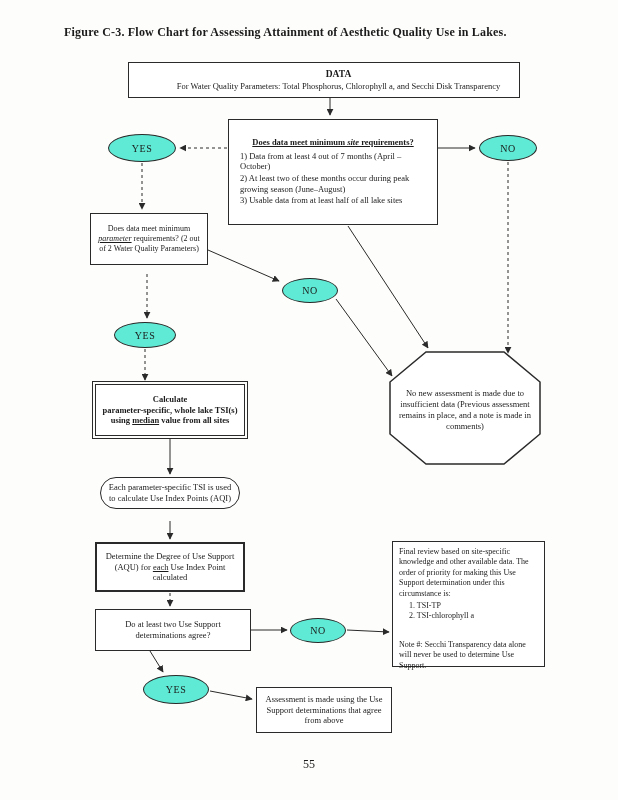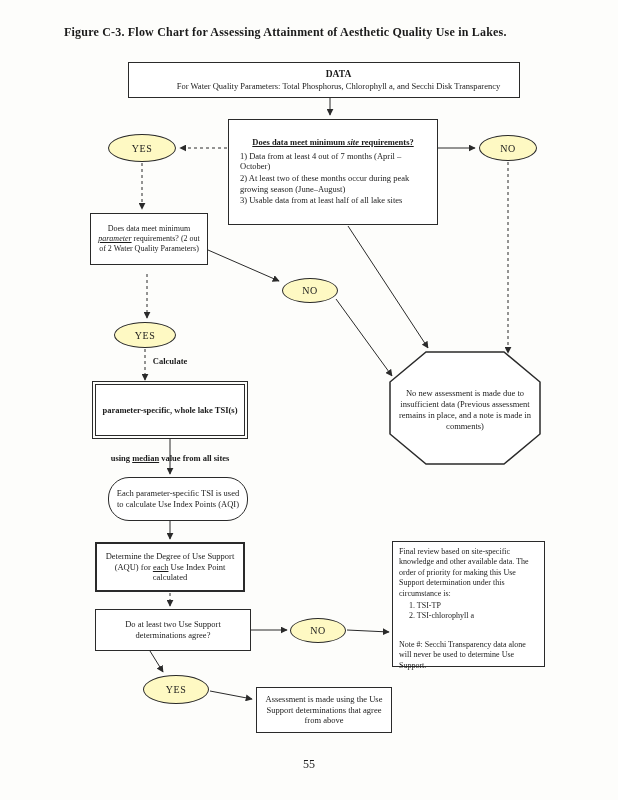--- a/index.html
+++ b/index.html
@@ -13,32 +13,32 @@
     position:absolute; left:64px; top:25px; width:500px;
     font-size:12px; font-weight:bold; letter-spacing:.2px;
   }
   .connector-layer { position:absolute; left:0; top:0; width:618px; height:800px; }
   .node {
     position:absolute; border:1px solid #2a2a2a; background:#fff;
     font-size:8.5px; line-height:1.25; text-align:center;
     display:flex; flex-direction:column; justify-content:center; padding:3px 5px;
   }
   .ellipse {
-    position:absolute; border:1px solid #2a2a2a; border-radius:50%; background:#fef9c3;
+    position:absolute; border:1px solid #2a2a2a; border-radius:50%; background:#5eead4;
     display:flex; align-items:center; justify-content:center;
     font-size:10px; letter-spacing:.5px;
   }
   .bold { font-weight:bold;text-decoration:underline; }
   .em-u { font-style:italic; text-decoration:underline; }
   .u { text-decoration:underline; }
   .data-box-title { font-size:9.5px; font-weight:bold; }
   .data-box-sub { font-size:8.5px; }
   .site-items { text-align:left; margin-top:3px; padding-left:6px; }
   .site-items div { margin-bottom:1px; }
-  .double { outline:1px solid #2a2a2a; outline-offset:2px;gap:38px; }
+  .double { outline:1px solid #2a2a2a; outline-offset:2px; }
   .calc { font-weight:bold; }
   .degree-box { border-width:2px; }
   .octagon-text {
     position:absolute; left:399px; top:369px; width:132px; height:82px;
     display:flex; align-items:center; justify-content:center;
     font-size:8.5px; line-height:1.3; text-align:center;
   }
   .final-box { font-size:8px; text-align:left; justify-content:flex-start; padding:5px 6px; line-height:1.3; }
   .final-box .list { margin:2px 0 2px 10px; }
   .final-box .note { margin-top:16px; }
@@ -129,21 +129,21 @@
   <div class="octagon-text">No new assessment is made due to insufficient data (Previous assessment remains in place, and a note is made in comments)</div>
 
   <div class="node calc double" style="left:95px; top:384px; width:150px; height:52px;">
     <div>Calculate</div>
     <div>parameter-specific, whole lake TSI(s)</div>
     <div>
       <span>using </span><span class="u">median</span><span> value from all sites</span>
     </div>
   </div>
 
-  <div class="node" style="left:108px; top:477px; width:140px; height:44px;border-radius:21px;">Each parameter-specific TSI is used to calculate Use Index Points (AQI)</div>
+  <div class="node" style="left:100px; top:477px; width:140px; height:32px;border-radius:21px;">Each parameter-specific TSI is used to calculate Use Index Points (AQI)</div>
 
   <div class="node degree-box" style="left:95px; top:542px; width:150px; height:50px;">
     <div>
       <span>Determine the Degree of Use Support (AQU) for </span><span class="u">each</span><span> Use Index Point calculated</span>
     </div>
   </div>
 
   <div class="node" style="left:95px; top:609px; width:156px; height:42px;">Do at least two Use Support determinations agree?</div>
 
   <div class="ellipse" style="left:290px; top:618px; width:56px; height:25px;">NO</div>

